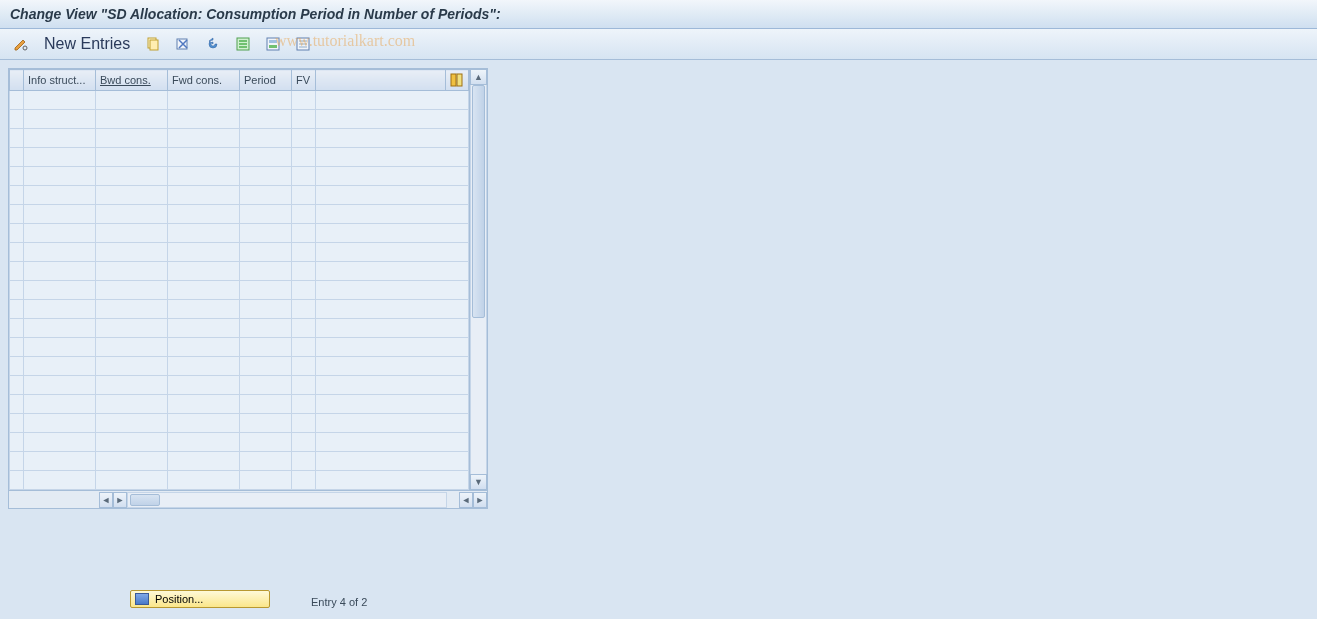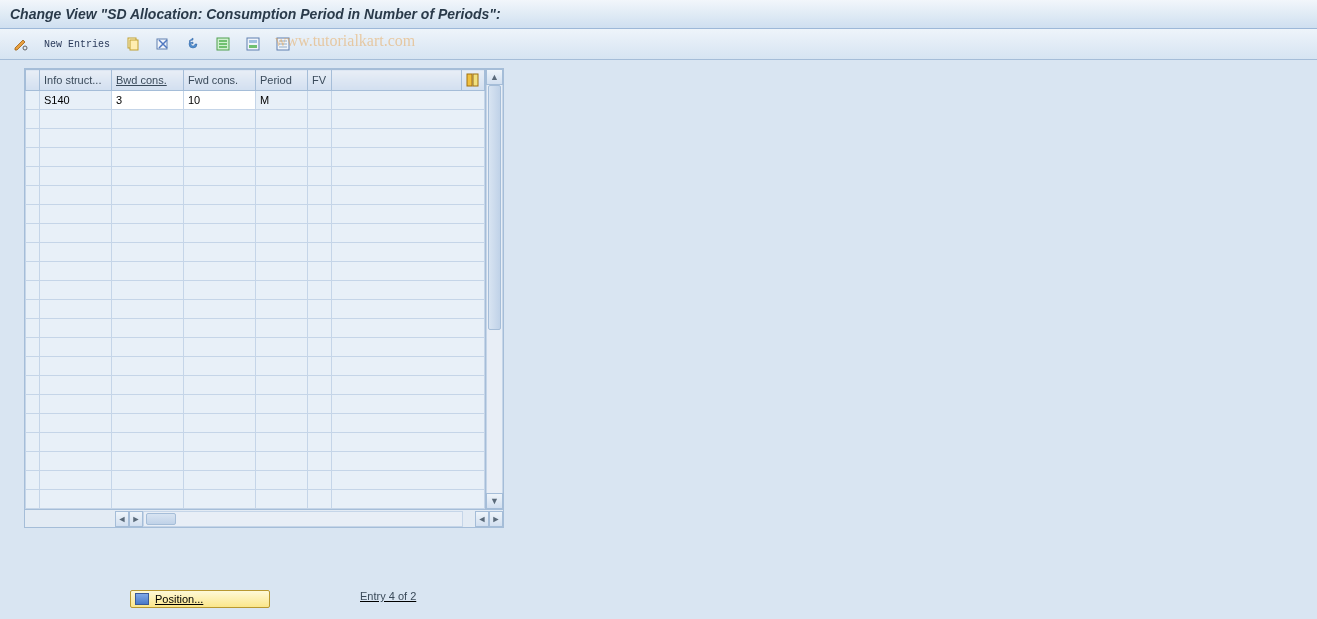--- a/index.html
+++ b/index.html
@@ -40,24 +40,23 @@
       border-radius: 3px;
       height: 22px;
     }
     .toolbar-icon {
       width: 16px;
       height: 16px;
       display: inline-block;
     }
     .new-entries {
       color: #2a3a5a;
-      font-size: 10px;
+      font-size: 16px;
       padding: 2px 6px;
       cursor: pointer;
-      font-family: Liberation Mono, monospace;
     }
     .watermark {
       position: absolute;
       left: 275px;
       top: 3px;
       font-size: 16px;
       font-weight: normal;
       color: #e8a450;
       opacity: 0.5;
       font-family: Georgia, serif;
@@ -65,21 +64,20 @@
     }
     .content {
       padding: 8px;
       display: flex;
     }
     .table-container {
       background: #eef4fa;
       border: 1px solid #a5bdd8;
       width: 480px;
       position: relative;
-      margin-left: 16px;
     }
     .table-wrap {
       display:flex;
     }
     .data-table {
       border-collapse: collapse;
       width: 460px;
     }
     .data-table th {
       background: linear-gradient(to bottom, #e8eef6 0%, #d2dff0 100%);
@@ -183,23 +181,22 @@
       background:linear-gradient(to bottom,#d8e4f2,#c0d2e8);
       border:1px solid #a5bdd8;
       border-radius:2px;
     }
     .hscroll .gap { flex:1; }
     .footer-row {
       position: absolute;
       top: 590px;
       left: 130px;
       display: flex;
-      align-items: flex-start;
-      gap: 90px;
-      text-decoration: underline;
+      align-items: flex-end;
+      gap: 41px;
     }
     .position-btn {
       background: linear-gradient(to bottom, #fef9d8, #fbe68a);
       border: 1px solid #b89830;
       padding: 2px 10px 2px 4px;
       font-size: 11px;
       cursor: pointer;
       display: flex;
       align-items: center;
       gap: 6px;
@@ -302,29 +299,20 @@
             <th class="col-blank"></th>
             <th class="config-btn">
               <svg width="14" height="14" viewBox="0 0 14 14">
                   <rect x="1" y="1" width="5" height="12" fill="#f0c040" stroke="#a07010"></rect>
                   <rect x="7" y="1" width="5" height="12" fill="#f0e080" stroke="#a07010"></rect>
                 </svg>
             </th>
           </tr>
         </thead>
         <tbody id="table-body">
-        <tr>
-              <td class="row-selector"></td>
-              <td>S140</td>
-              <td class="input-cell">3</td>
-              <td class="input-cell">10</td>
-              <td>M</td>
-              <td></td>
-              <td colspan="2"></td>
-            </tr>
             <tr>
               <td class="row-selector"></td>
               <td></td>
               <td></td>
               <td></td>
               <td></td>
               <td></td>
               <td colspan="2"></td>
             </tr>
             <tr>

